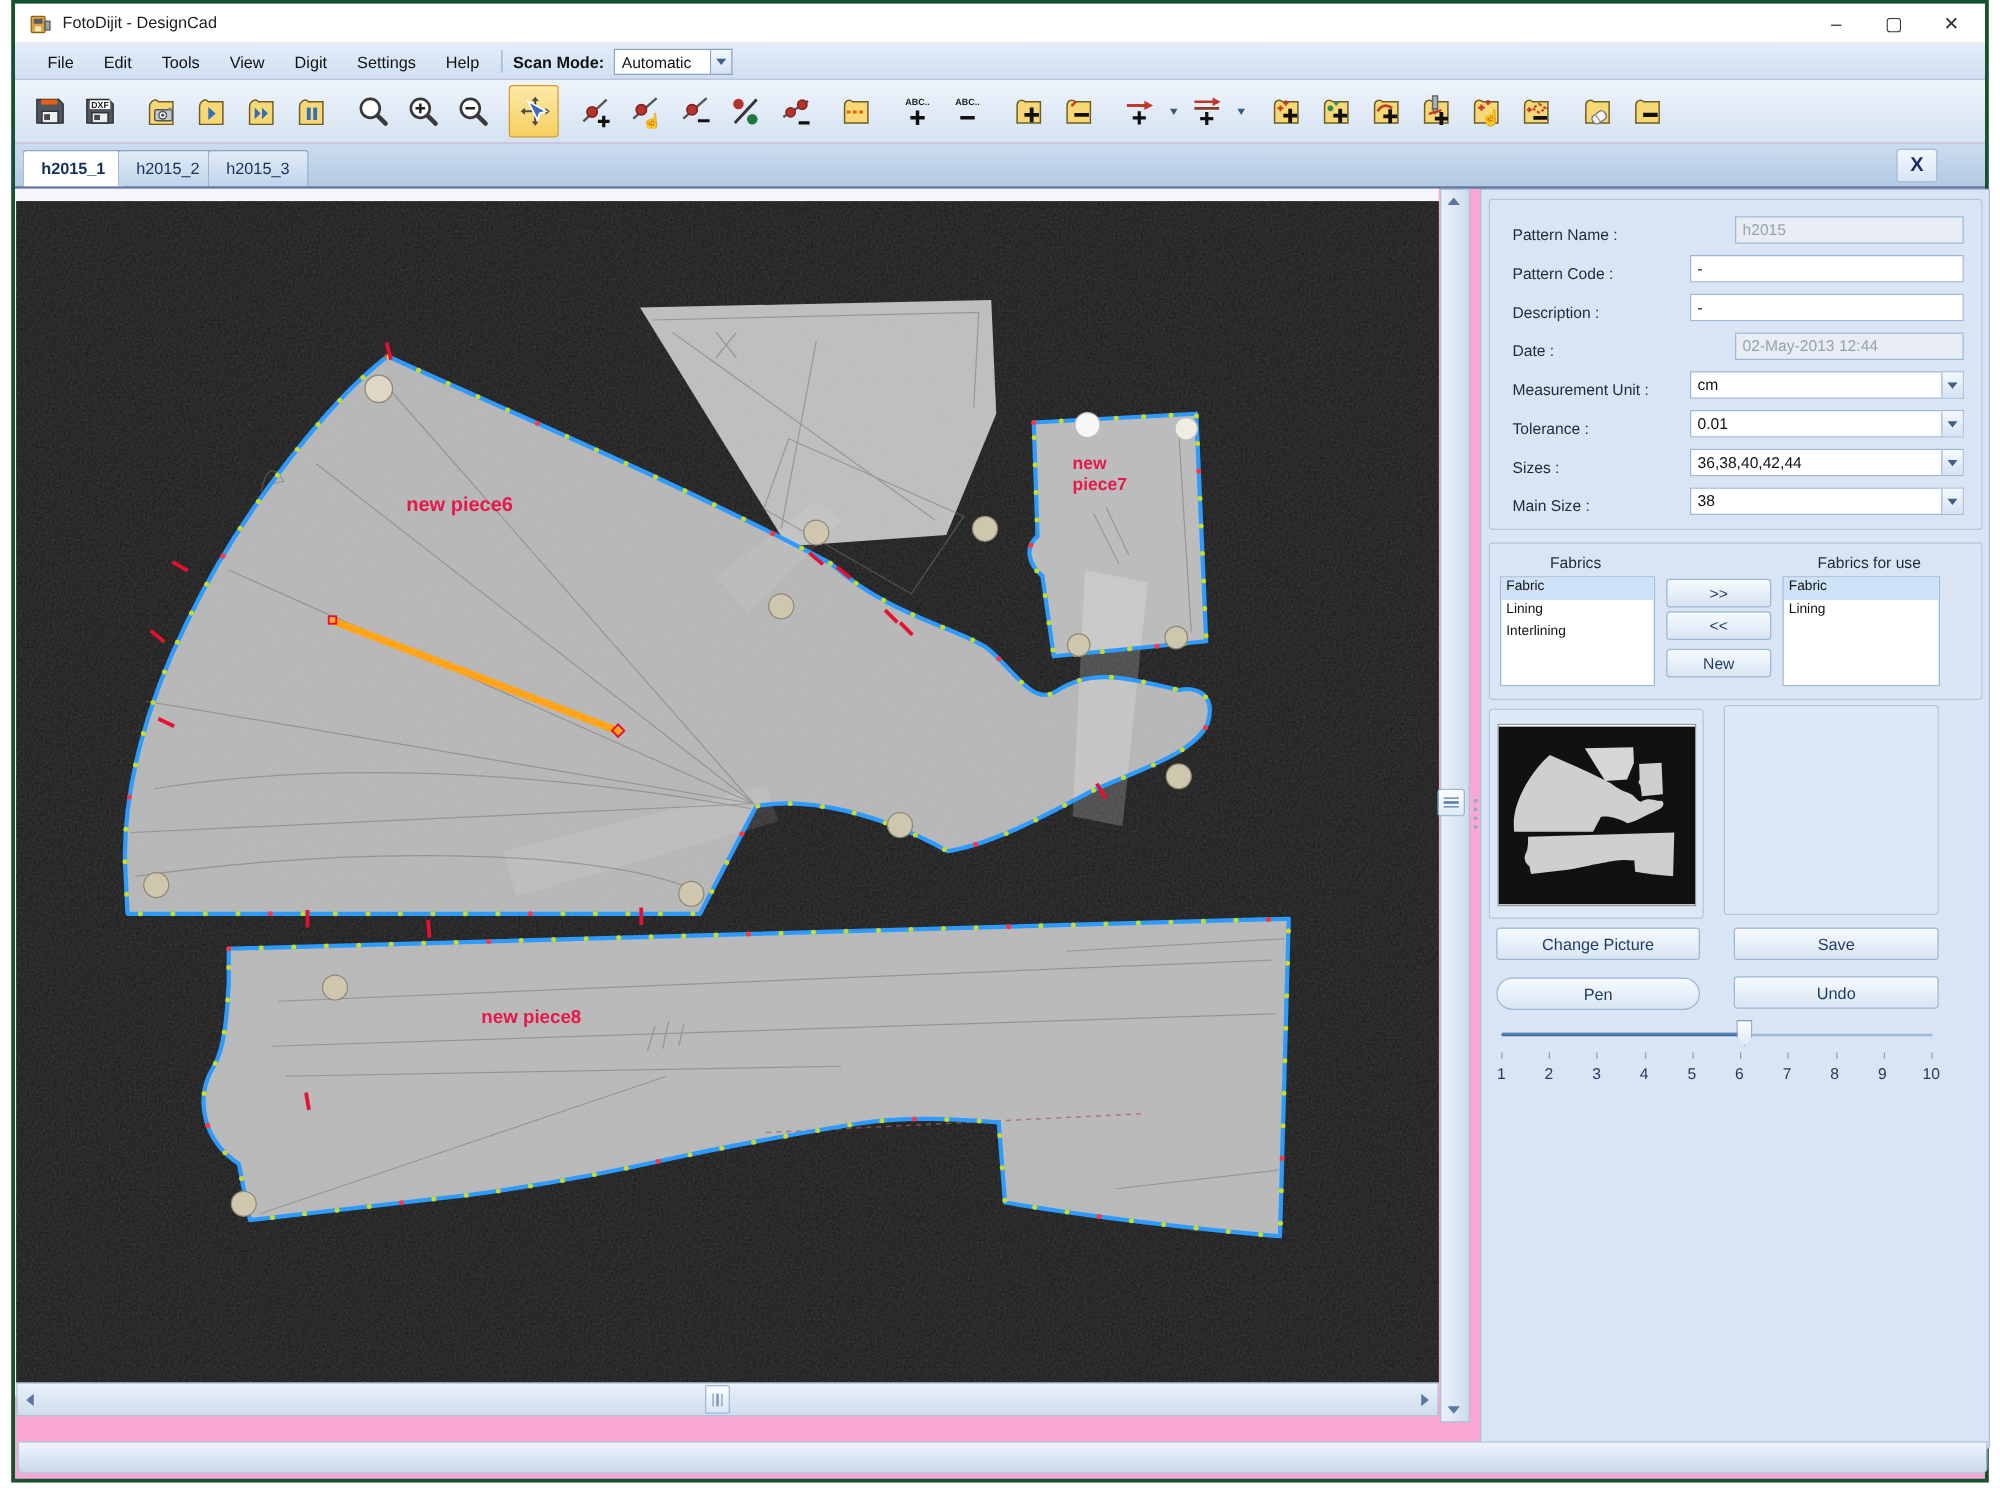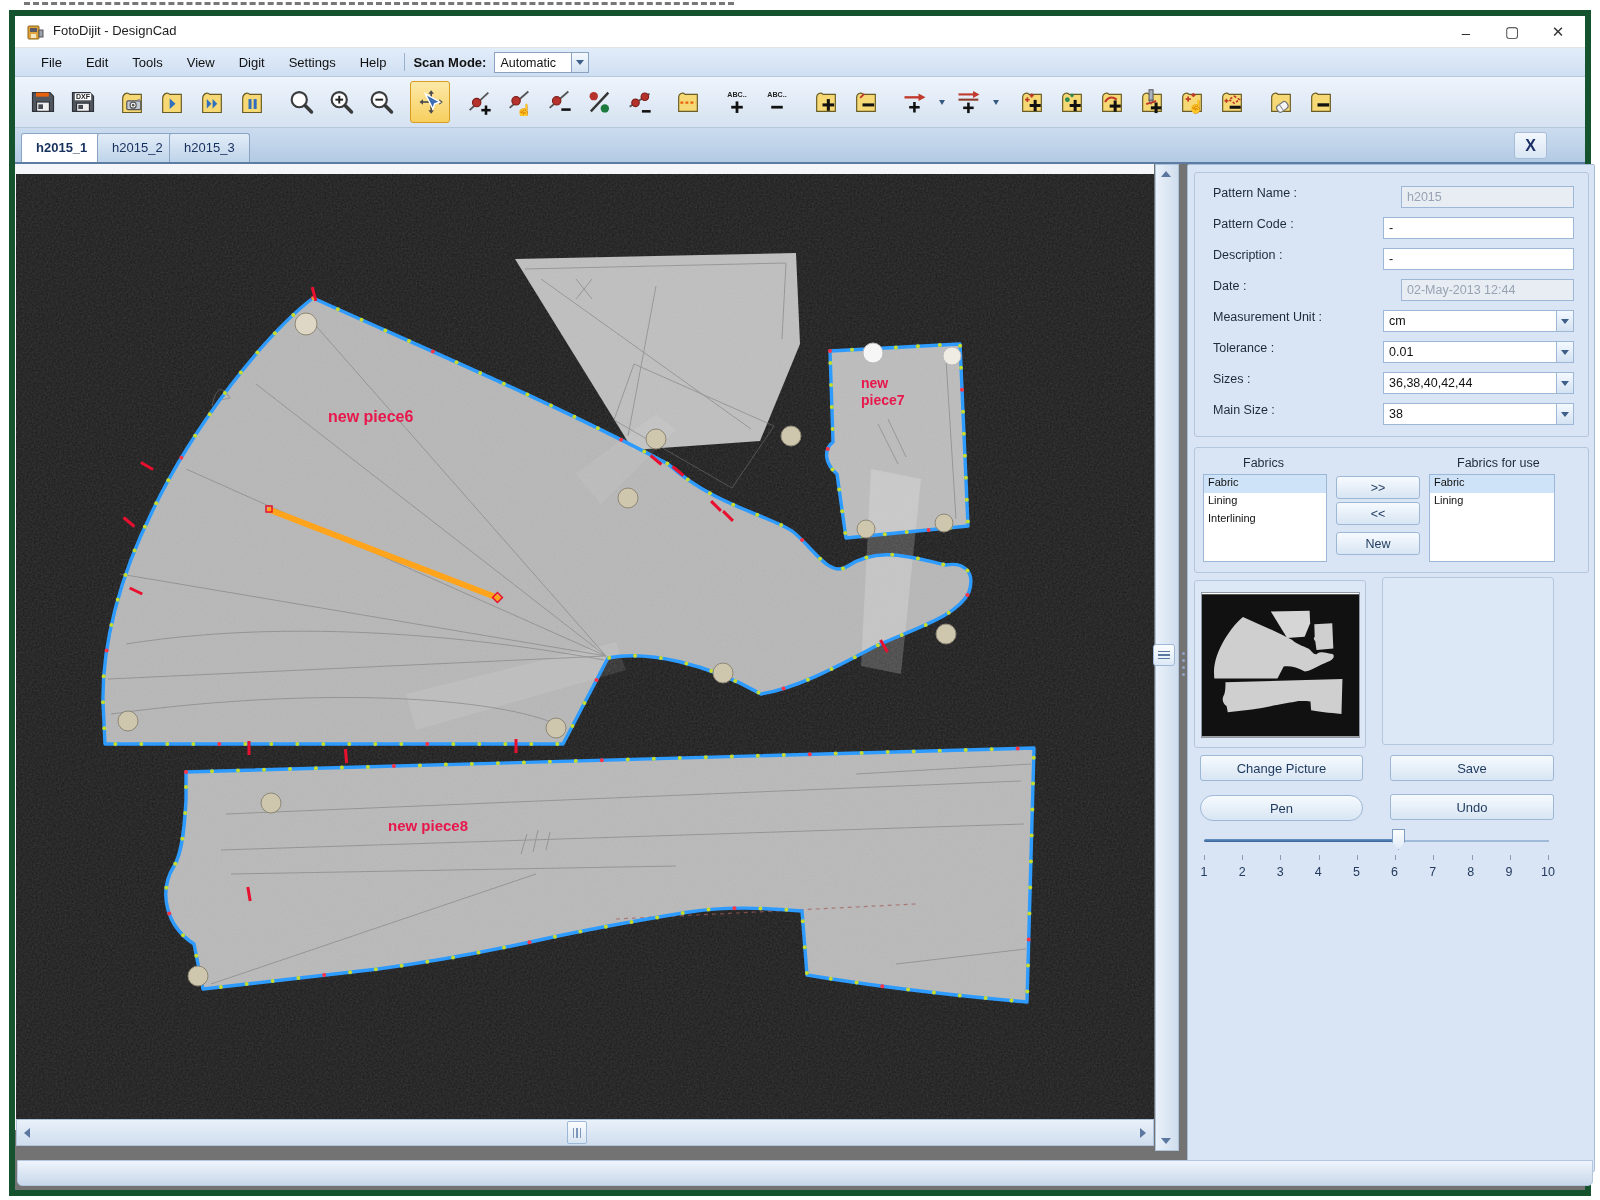--- a/index.html
+++ b/index.html
@@ -1,20 +1,20 @@
 <!DOCTYPE html>
 <html><head>
 <meta charset="utf-8">
 <style>
   * { margin:0; padding:0; box-sizing:border-box; }
   html,body { width:1600px; height:1200px; background:#fff; font-family:"Liberation Sans",sans-serif; overflow:hidden; }
   .top-strip { position:absolute; left:0; top:0; width:1600px; height:10px; background:#fff; }
   .top-dashes { position:absolute; left:24px; top:2px; width:710px; height:0; border-top:3px dashed #4a4a4a; opacity:.75; }
 
-  .window { position:absolute; left:9px; top:10px; width:1582px; height:1186px; background:#737373; border:6px solid #14532d; }
+  .window { position:absolute; left:9px; top:0; width:1582px; height:1186px; background:#f9a8d4; border:3px solid #14532d; }
 
   
   .titlebar { position:absolute; left:0; top:0; width:100%; height:32px; background:#ffffff; border-bottom:1px solid #e3e3e3; }
   .app-ico { position:absolute; left:12px; top:8px; width:17px; height:17px; }
   .title-text { position:absolute; left:38px; top:7px; font-size:13px; color:#1c1c1c; }
   .win-controls { position:absolute; right:4px; top:0; height:32px; display:flex; }
   .win-btn { width:46px; height:32px; display:flex; align-items:center; justify-content:center; font-size:15px; color:#333; font-weight:400; }
 
   
   .menubar { position:absolute; left:0; top:32px; width:100%; height:29px; background:linear-gradient(#e2edfa,#cfdff2); border-bottom:1px solid #b5c8de; display:flex; align-items:center; padding-left:14px; }
@@ -61,21 +61,21 @@
   .hscroll { position:absolute; left:1px; top:1103px; width:1138px; height:27px; background:linear-gradient(#e9f1fa,#cfdded); border:1px solid #aec3da; }
   .hscroll-left { position:absolute; left:7px; top:8px; }
   .hscroll-right { position:absolute; right:7px; top:8px; }
   .hscroll-thumb { position:absolute; left:550px; top:1px; width:20px; height:23px; background:linear-gradient(#fbfdff,#d8e5f3); border:1px solid #9db8d6; border-radius:2px; display:flex; gap:2px; align-items:center; justify-content:center; }
   .hscroll-thumb i { width:1.5px; height:10px; background:#7e97b8; }
 
   
   .panel { position:absolute; left:1172px; top:148px; width:408px; height:1008px; background:#d9e5f4; border:1px solid #a7bcd6; border-radius:2px; }
   .group { position:absolute; border:1px solid #b3c6de; border-radius:3px; }
   .g-fields { left:6px; top:7px; width:395px; height:265px; padding:13px 0 0 0; }
-  .field-row { display:flex; height:22px; margin:0 14px 9px 18px; align-items:flex-start;gap:28px; }
+  .field-row { display:flex; height:22px; margin:0 14px 9px 18px; align-items:flex-end; }
   .field-label { width:142px; font-size:12.5px; color:#1c2b3a; }
   .field-ctl { flex:1; height:22px; display:flex; border:1px solid #9db8d6; background:#fff; }
   .field-ctl input { flex:1; border:none; outline:none; background:transparent; font-size:12.5px; padding:0 5px; color:#111; font-family:"Liberation Sans",sans-serif; }
   .field-ctl.dis { background:#e8ecf3;margin-left:36px; }
   .field-ctl.dis input { color:#97a3b3; }
   .combo-arrow { width:17px; background:linear-gradient(#f4f9ff,#d4e2f2); border-left:1px solid #9db8d6; display:flex; align-items:center; justify-content:center; }
 
   .g-fabrics { left:6px; top:282px; width:395px; height:126px; }
   .fab-title { position:absolute; font-size:12.5px; color:#1c2b3a; }
   .listbox { position:absolute; background:#fff; border:1px solid #9db8d6; font-size:11px; overflow:hidden; }

